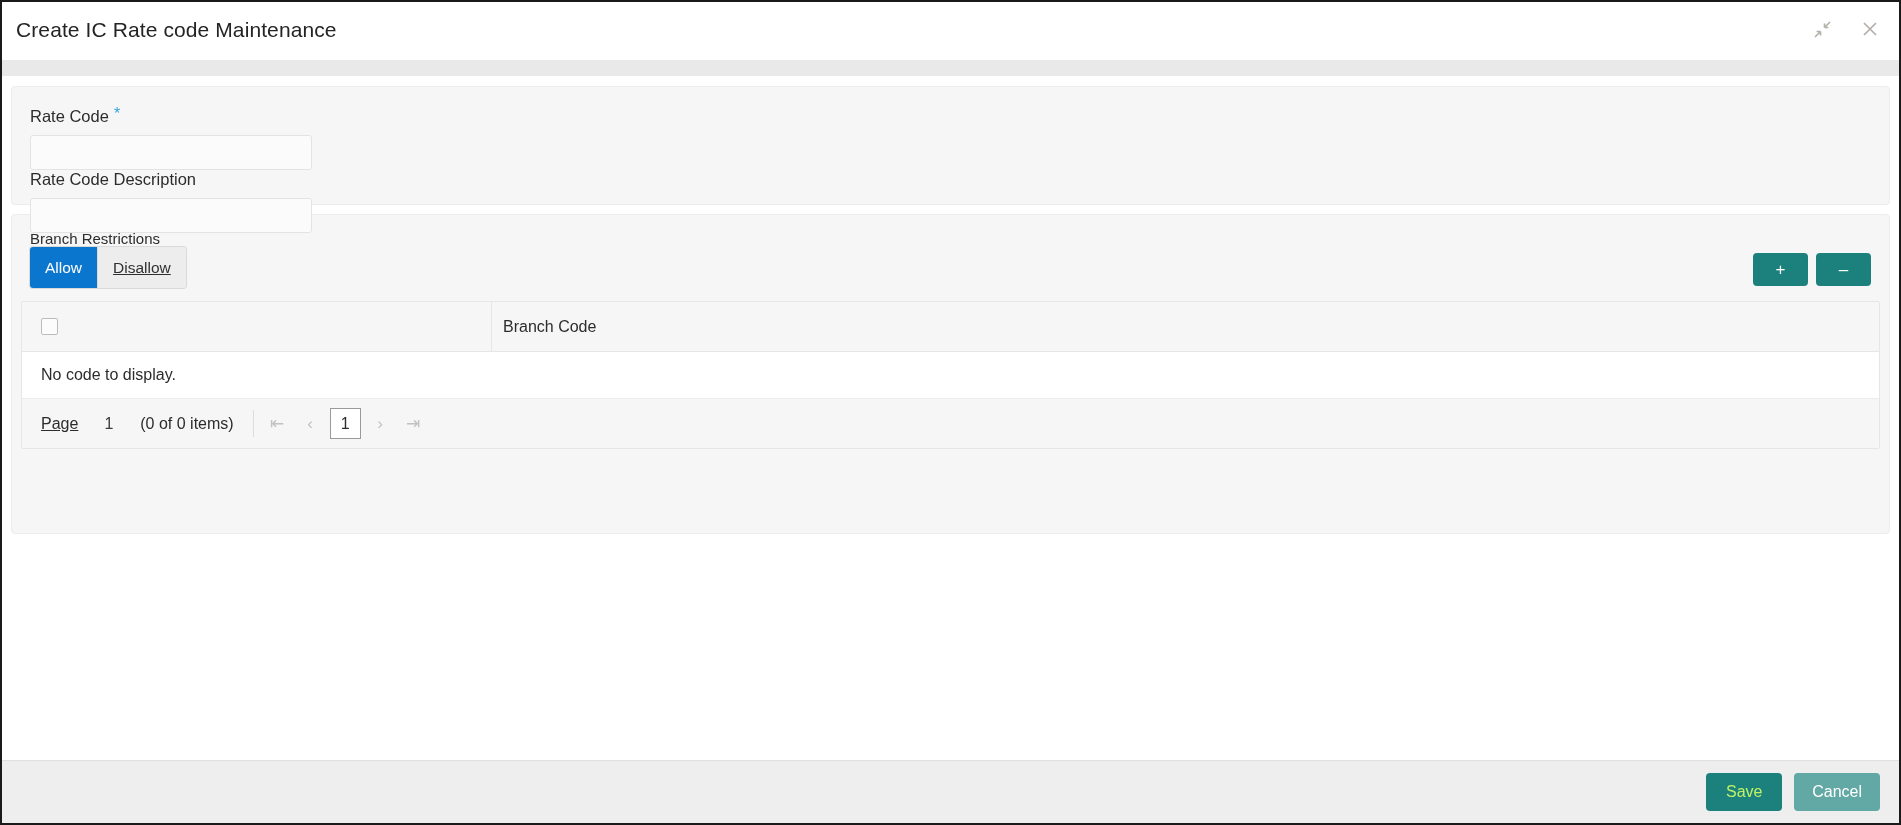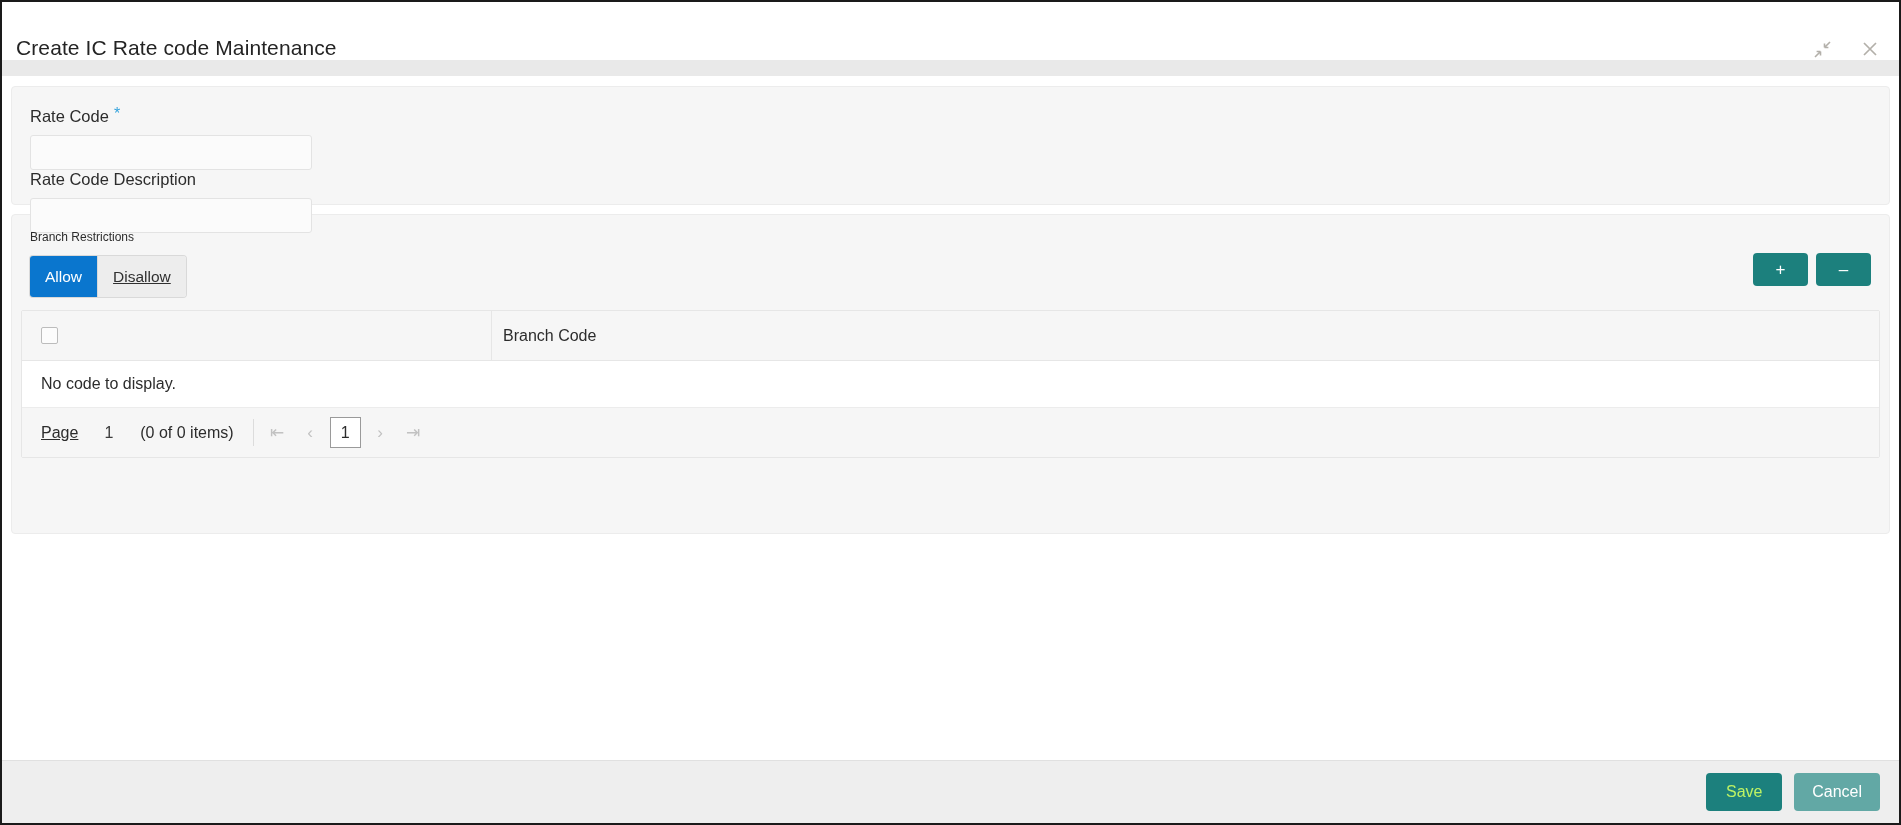--- a/index.html
+++ b/index.html
@@ -22,21 +22,21 @@
     display: flex;
     flex-direction: column;
   }
 
   
   .titlebar {
     height: 58px;
     flex: 0 0 58px;
     background: #ffffff;
     display: flex;
-    align-items: flex-end;
+    align-items: flex-start;
     justify-content: space-between;
     padding: 16px 18px 0 14px;
     box-sizing: border-box;
   }
   .title-text {
     font-size: 21px;
     color: #242424;
     letter-spacing: 0.1px;
     white-space: nowrap;
   }
@@ -135,23 +135,22 @@
 
   
   .section-head {
     padding: 15px 18px 0 18px;
     display: flex;
     align-items: flex-start;
     justify-content: space-between;
   }
   .section-head-left { display: flex; flex-direction: column; }
   .section-title {
-    font-size: 12px;
-    color: #2c2c2c;
-    margin-bottom: 12px;
+    font-size: 15px;
+    color: #2c2c2c;
   }
   .toggle-group {
     display: inline-flex;
     border-radius: 3px;
     overflow: hidden;
     box-shadow: 0 0 0 1px #d9d9d9;
     width: max-content;
   }
   .toggle-btn {
     font-family: "Liberation Sans", sans-serif;

